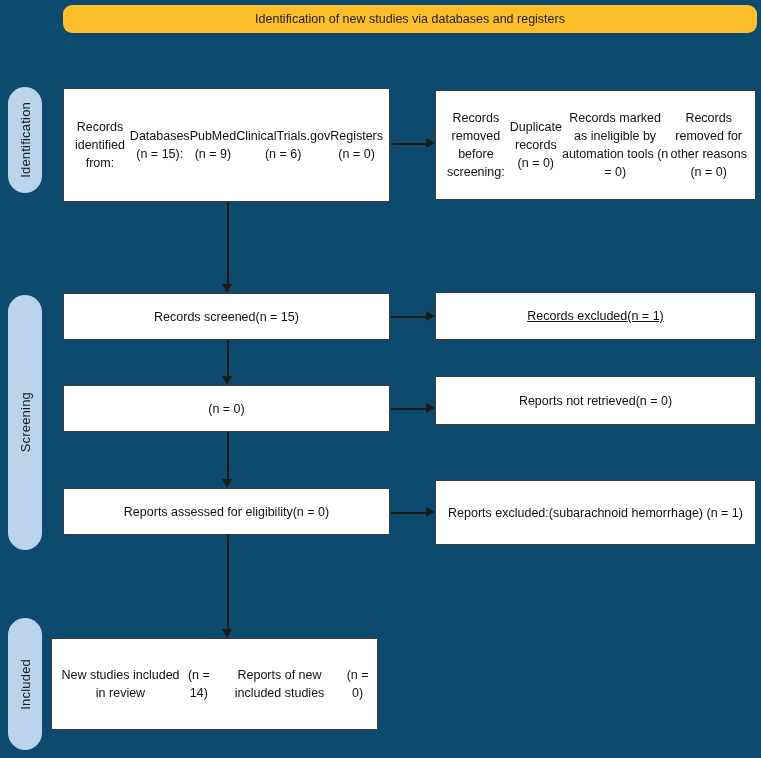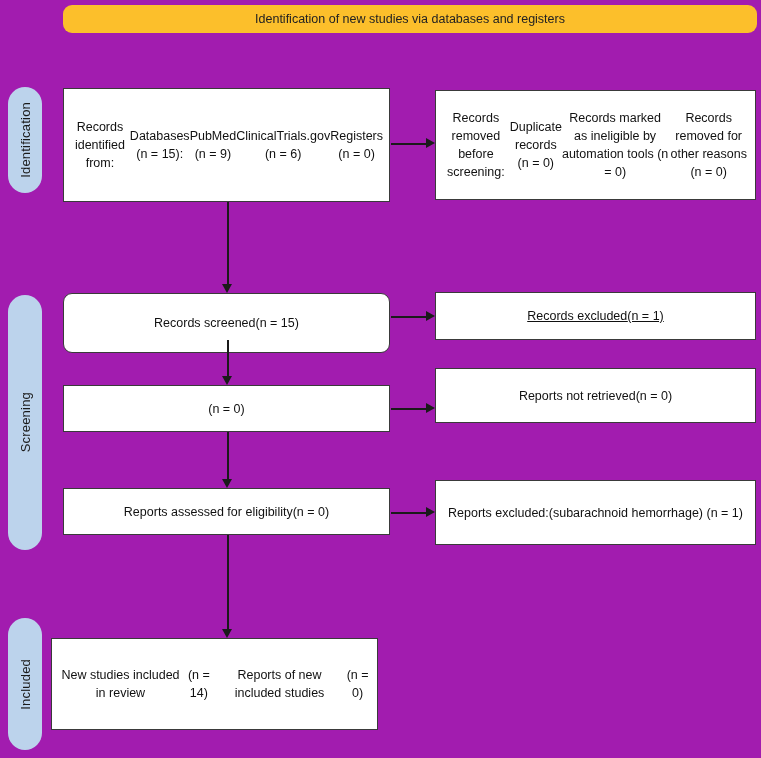--- a/index.html
+++ b/index.html
@@ -4,21 +4,21 @@
 <style>
   :root{
     --banner-bg:#FCBF2B;
     --stage-bg:#BCD3EC;
     --box-border:#3A3A3A;
     --arrow:#1A1A1A;
     --text:#111111;
   }
   html,body{margin:0;padding:0;background:#ffffff;}
   .canvas{
-    position:relative;width:761px;height:758px;background:#a21caf;
+    position:relative;width:761px;height:758px;background:#0c4a6e;
     font-family:"Liberation Sans",sans-serif;color:var(--text);
   }
   .banner{
     position:absolute;left:63px;top:5px;width:694px;height:28px;
     background:var(--banner-bg);border-radius:9px;
     display:flex;align-items:center;justify-content:center;
     font-size:12.5px;color:#222;
   }
   .stage{
     position:absolute;left:8px;width:34px;background:var(--stage-bg);
@@ -31,27 +31,27 @@
   #stage-identification{top:87px;height:106px;}
   #stage-screening{top:295px;height:255px;}
   #stage-included{top:618px;height:132px;}
   .box{
     position:absolute;background:#ffffff;border:1px solid var(--box-border);
     box-sizing:border-box;display:flex;flex-direction:row;
     align-items:center;justify-content:center;text-align:center;
     font-size:12.5px;line-height:1.44;padding:2px 6px;
   }
   #box-records-identified{left:63px;top:88px;width:327px;height:114px;}
-  #box-records-screened{left:63px;top:293px;width:327px;height:60px;border-radius:9px;}
+  #box-records-screened{left:63px;top:293px;width:327px;height:47px;}
   #box-reports-sought{left:63px;top:385px;width:327px;height:47px;}
   #box-reports-assessed{left:63px;top:488px;width:327px;height:47px;}
   #box-new-studies{left:51px;top:638px;width:327px;height:92px;}
   #box-records-removed{left:435px;top:90px;width:321px;height:110px;}
   #box-records-excluded{left:435px;top:292px;width:321px;height:48px;text-decoration:underline;}
-  #box-reports-not-retrieved{left:435px;top:368px;width:321px;height:55px;}
+  #box-reports-not-retrieved{left:435px;top:376px;width:321px;height:49px;}
   #box-reports-excluded{left:435px;top:480px;width:321px;height:65px;}
   .vline{position:absolute;left:227px;width:1.5px;background:var(--arrow);}
   .hline{position:absolute;left:391px;width:36px;height:1.5px;background:var(--arrow);}
   .head-down{
     position:absolute;left:222px;width:0;height:0;
     border-left:5.5px solid transparent;border-right:5.5px solid transparent;
     border-top:9px solid var(--arrow);
   }
   .head-right{
     position:absolute;left:426px;width:0;height:0;

